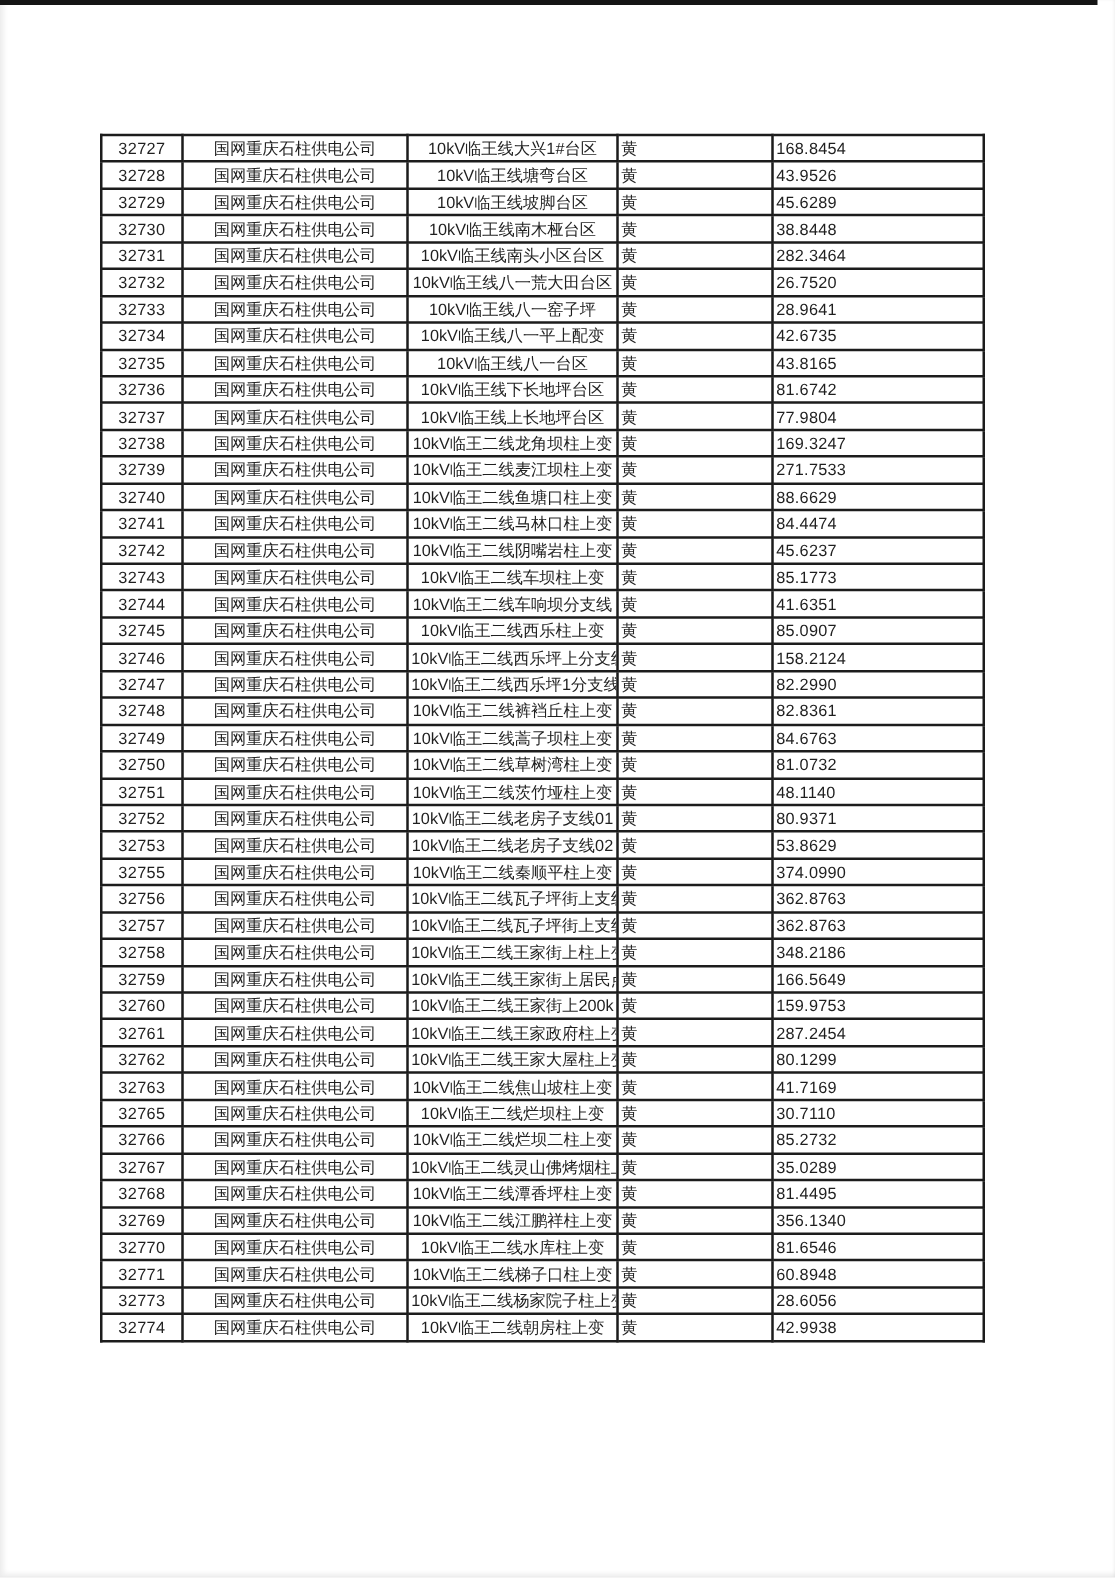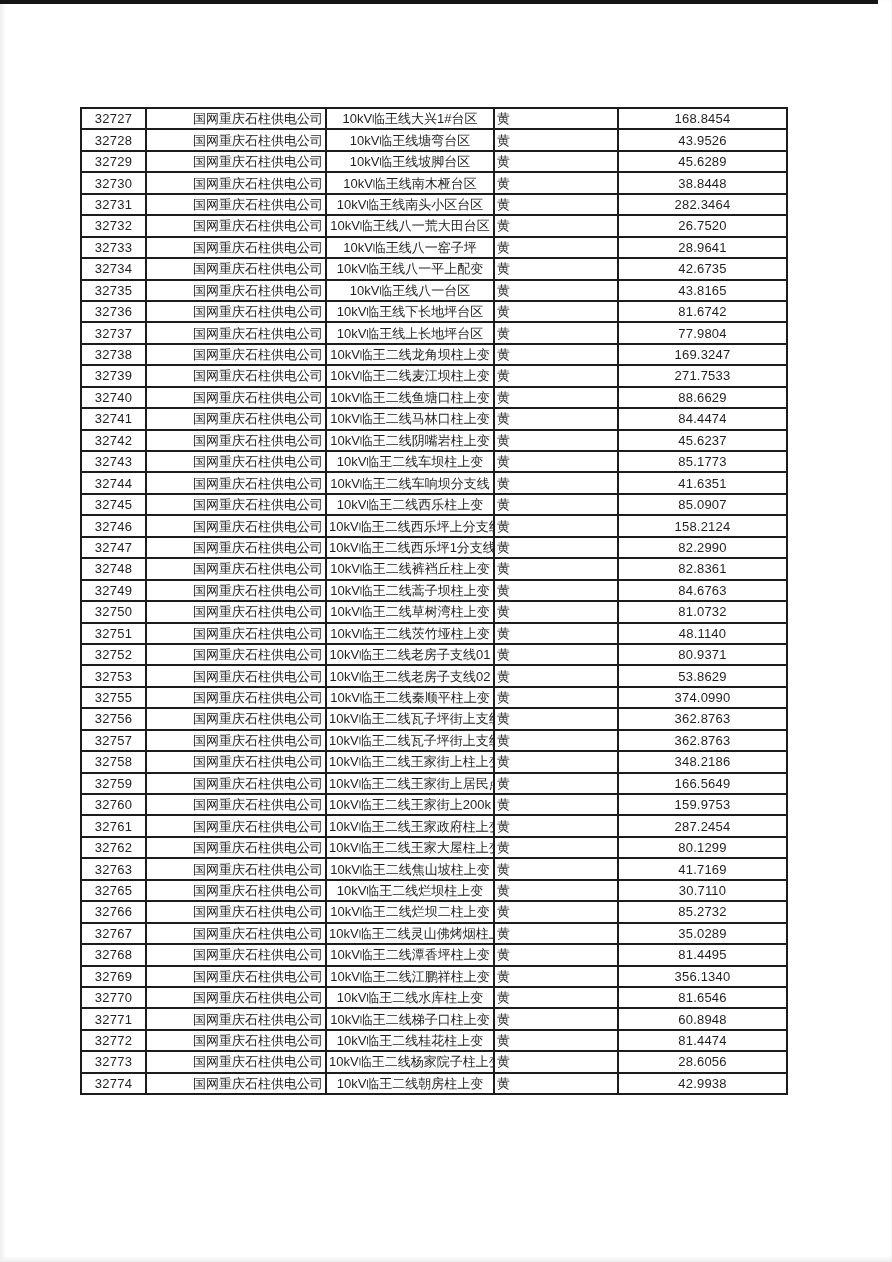--- a/index.html
+++ b/index.html
@@ -41,24 +41,24 @@
     white-space:nowrap;
     overflow:hidden;
     color:var(--text);
   }
   col.c-id{width:65px;}
   col.c-company{width:180px;}
   col.c-line{width:168px;}
   col.c-status{width:124px;}
   col.c-value{width:169px;}
   td.c-id{text-align:center;font-size:13.5px;letter-spacing:0.3px;}
-  td.c-company{text-align:right;padding-left:3px;}
+  td.c-company{text-align:center;padding-left:3px;}
   td.c-line{text-align:center;padding-left:3px;padding-right:0;}
   td.c-status{text-align:left;padding-left:3px;}
-  td.c-value{text-align:center;font-size:13.5px;letter-spacing:0.2px;}
+  td.c-value{text-align:left;font-size:13.5px;letter-spacing:0.2px;}
 </style>
 </head>
 <body>
 
 <div class="page">
   <div class="top-strip"></div>
 
   <div class="table-wrap">
     <table class="sheet">
       <colgroup>
@@ -408,27 +408,20 @@
     </tr>
 
     <tr>
       <td class="c-id">32771</td>
       <td class="c-company">国网重庆石柱供电公司</td>
       <td class="c-line">10kV临王二线梯子口柱上变</td>
       <td class="c-status">黄</td>
       <td class="c-value">60.8948</td>
     </tr>
 
-    <tr>
-      <td class="c-id">32772</td>
-      <td class="c-company">国网重庆石柱供电公司</td>
-      <td class="c-line">10kV临王二线桂花柱上变</td>
-      <td class="c-status">黄</td>
-      <td class="c-value">81.4474</td>
-    </tr>
 
     <tr>
       <td class="c-id">32773</td>
       <td class="c-company">国网重庆石柱供电公司</td>
       <td class="c-line">10kV临王二线杨家院子柱上变</td>
       <td class="c-status">黄</td>
       <td class="c-value">28.6056</td>
     </tr>
 
     <tr>

